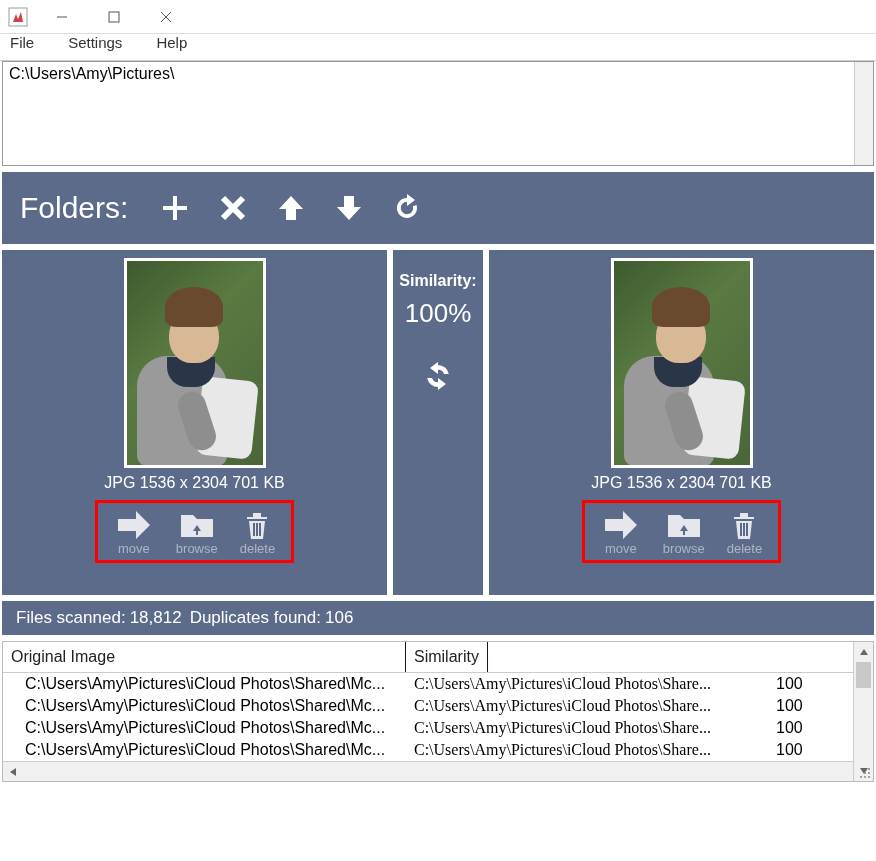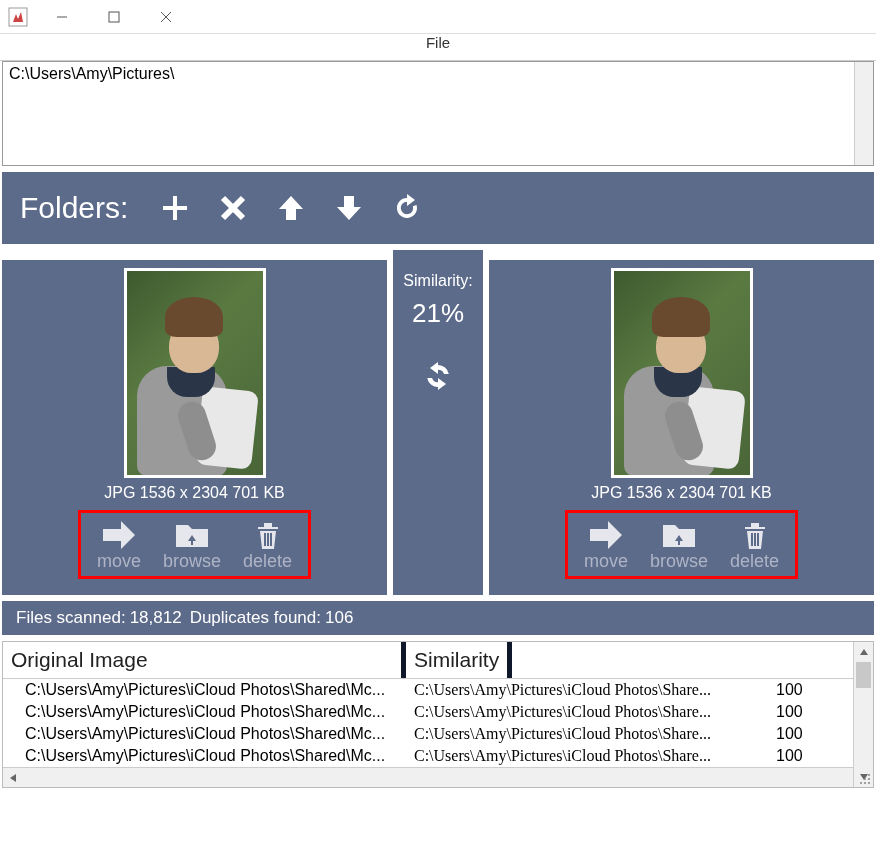--- a/index.html
+++ b/index.html
@@ -5,56 +5,56 @@
 * { box-sizing: border-box; margin: 0; padding: 0; font-family: 'Segoe UI', Tahoma, sans-serif; }
 body { width: 876px; height: 861px; background: #fff; overflow: hidden; }
 
 .titlebar { height: 34px; display: flex; align-items: center; padding: 0 2px; border-bottom: 1px solid #ddd; }
 .titlebar .icon-slot { width: 24px; height: 24px; margin: 0 6px 0 4px; display: flex; align-items: center; justify-content: center; }
 .titlebar .title { font-size: 14px; color: #555; flex: 1; }
 .win-controls { display: flex; }
 .win-btn { width: 52px; height: 34px; display: flex; align-items: center; justify-content: center; color: #555; }
 .win-btn svg { stroke: #555; }
 
-.menubar { height: 27px; display: flex; align-items: center; padding: 0 10px; border-bottom: 1px solid #ccc; gap: 34px; flex-direction: column; }
+.menubar { height: 27px; display: flex; padding: 0 10px; border-bottom: 1px solid #ccc; gap: 34px; }
 .menubar .item { font-size: 15px; color: #333; }
 
 .pathbox { height: 105px; border: 1px solid #999; margin: 0 2px 6px 2px; padding: 3px 6px; font-size: 16px; background: #fff; position: relative; }
 .pathbox::after { content: ''; position: absolute; right: 0; top: 0; bottom: 0; width: 18px; background: #f0f0f0; border-left: 1px solid #ccc; }
 
 .toolbar { height: 72px; background: #5d6b8a; margin: 0 2px 6px 2px; display: flex; align-items: center; padding: 0 18px; gap: 12px; color: #fff; }
 .toolbar-label { font-size: 30px; font-weight: 300; margin-right: 12px; }
 .toolbar-btn { width: 46px; height: 46px; display: flex; align-items: center; justify-content: center; cursor: pointer; }
 .toolbar-btn svg { fill: #fff; }
 .spacer { flex: 0 0 20px; }
 .start-btn { width: 162px; height: 42px; background: #e9e9e9; border: 1px solid #999; font-size: 16px; color: #222; display: flex; align-items: center; justify-content: center; margin-left: 6px; }
 .checkbox-wrap { display: flex; align-items: center; gap: 10px; margin-left: 28px; font-size: 17px; }
 .checkbox { width: 20px; height: 20px; background: #fff; border: 1px solid #555; display: flex; align-items: center; justify-content: center; }
 .checkmark { width: 14px; height: 14px; }
 
 .preview-row { height: 345px; margin: 0 2px 6px 2px; display: flex; gap: 6px; }
-.preview-panel { flex: 1; background: #5d6b8a; display: flex; flex-direction: column; align-items: center; padding-top: 8px; position: relative; margin-top: 10px; }
+.preview-panel { flex: 1; background: #5d6b8a; display: flex; flex-direction: column; align-items: center; padding-top: 8px; position: relative; }
 .sim-panel { width: 90px; background: #5d6b8a; display: flex; flex-direction: column; align-items: center; padding-top: 22px; color: #fff; }
-.sim-label { font-size: 16px; }
+.sim-label { font-size: 16px; font-weight: bold; }
 .sim-value { font-size: 26px; margin-top: 8px; }
 .sim-icon { margin-top: 30px; }
 
 .thumb { width: 142px; height: 210px; background: #6a8a5a; border: 3px solid #fff; position: relative; overflow: hidden; }
 .meta { font-size: 16px; color: #fff; margin-top: 6px; }
 
 .action-box { margin-top: 8px; border: 3px solid #ff0000; padding: 6px 16px 4px 16px; display: flex; gap: 22px; }
 .action-btn { display: flex; flex-direction: column; align-items: center; gap: 0; }
 .action-btn svg { fill: #e6e6ed; }
-.action-btn .lbl { font-size: 18px; color: #aeb4c6; margin-top: 0; }
+.action-btn .lbl { font-size: 13px; color: #aeb4c6; margin-top: 0; }
 
 .status-bar { height: 34px; background: #5d6b8a; margin: 0 2px 6px 2px; display: flex; align-items: center; padding: 0 14px; color: #fff; font-size: 17px; gap: 4px; }
 
 .table-wrap { margin: 0 2px; border: 1px solid #bbb; position: relative; }
 .table-head { display: flex; background: #fff; border-bottom: 1px solid #ccc; }
-.th { padding: 6px 8px; font-size: 21px; color: #222; border-right: 5px solid #0f172a; }
+.th { padding: 6px 8px; font-size: 16px; color: #222; border-right: 1px solid #0f172a; }
 .th.orig { flex: 0 0 403px; }
 .th.dup { flex: 0 0 362px; }
 .th.sim { flex: 0 0 70px; }
 .tbody { }
 .trow { display: flex; }
 .td { padding: 2px 8px 2px 22px; font-size: 16px; white-space: nowrap; overflow: hidden; text-overflow: ellipsis; }
 .td.orig { flex: 0 0 403px; }
 .td.dup { flex: 0 0 362px; padding-left: 8px; font-family: Liberation Serif, serif; }
 .td.sim { flex: 0 0 70px; padding-left: 8px; }
 .vscroll { position: absolute; right: 0; top: 0; bottom: 0; width: 20px; background: #f0f0f0; border-left: 1px solid #ccc; }
@@ -178,21 +178,21 @@
             <rect x="15" y="14" width="2" height="13" fill="#5d6b8a"></rect>
             <rect x="18" y="14" width="2" height="13" fill="#5d6b8a"></rect>
           </svg>
         <span class="lbl">delete</span>
       </div>
     </div>
   </div>
 
   <div class="sim-panel">
     <span class="sim-label">Similarity:</span>
-    <span class="sim-value">21%</span>
+    <span class="sim-value">100%</span>
     <div class="sim-icon">
       <svg width="34" height="34" viewBox="0 0 34 34" fill="#fff">
           <path d="M17 6a11 11 0 0 1 10.8 9l-4.8 0A6.2 6.2 0 0 0 17 10.8V15l-8-6 8-6v3zM17 28a11 11 0 0 1-10.8-9h4.8A6.2 6.2 0 0 0 17 23.2V19l8 6-8 6v-3z"></path>
         </svg>
     </div>
   </div>
 
   <div class="preview-panel">
     <div class="thumb">
       <div class="photo-scene">

